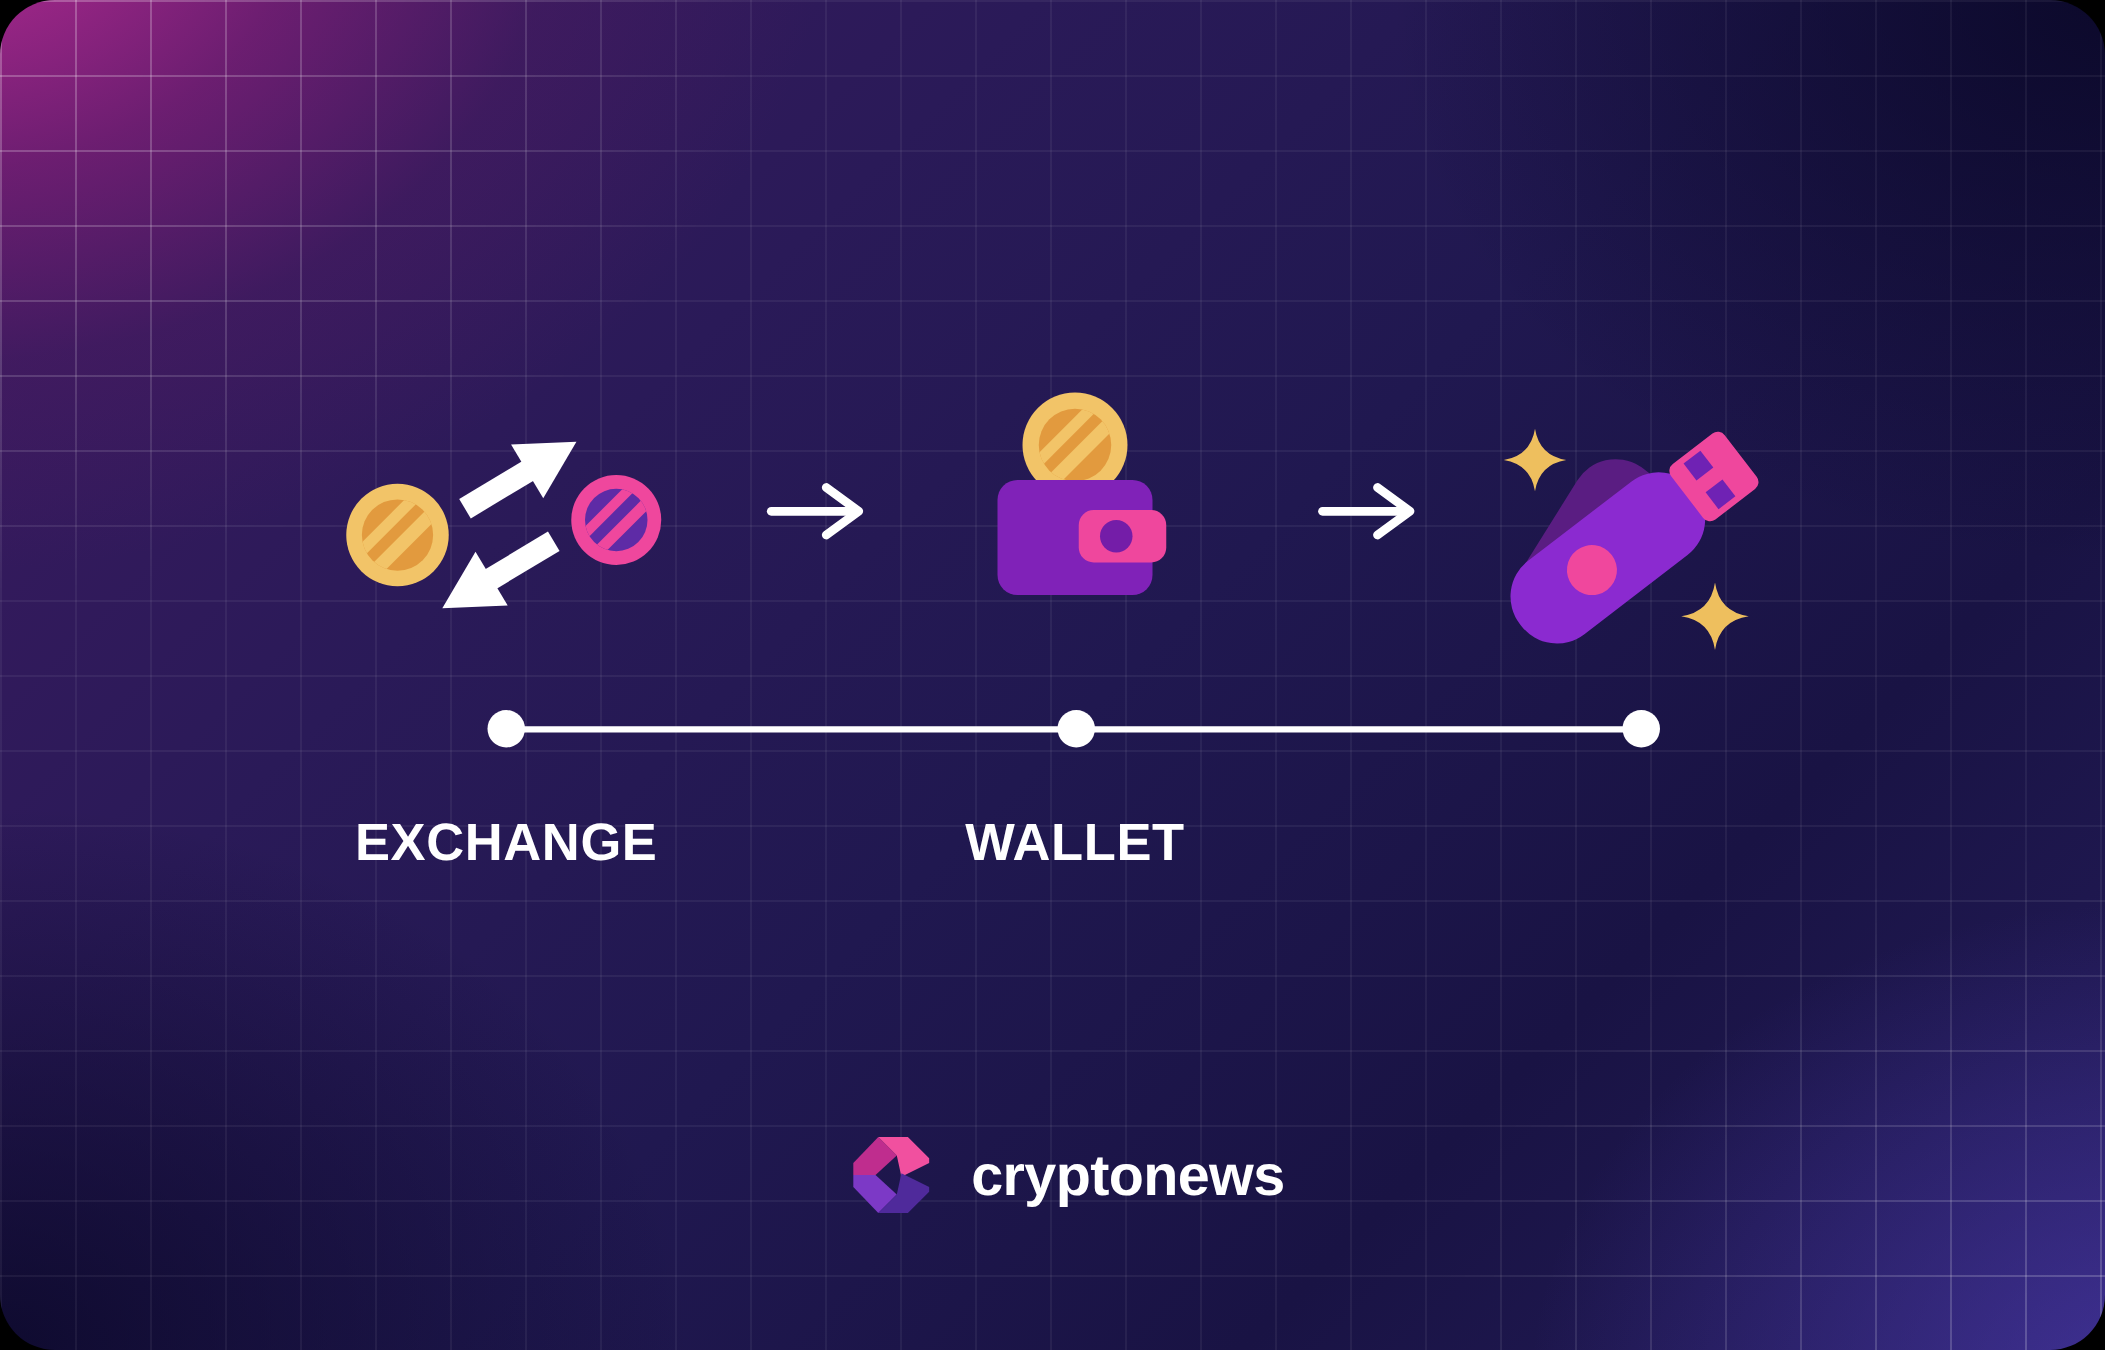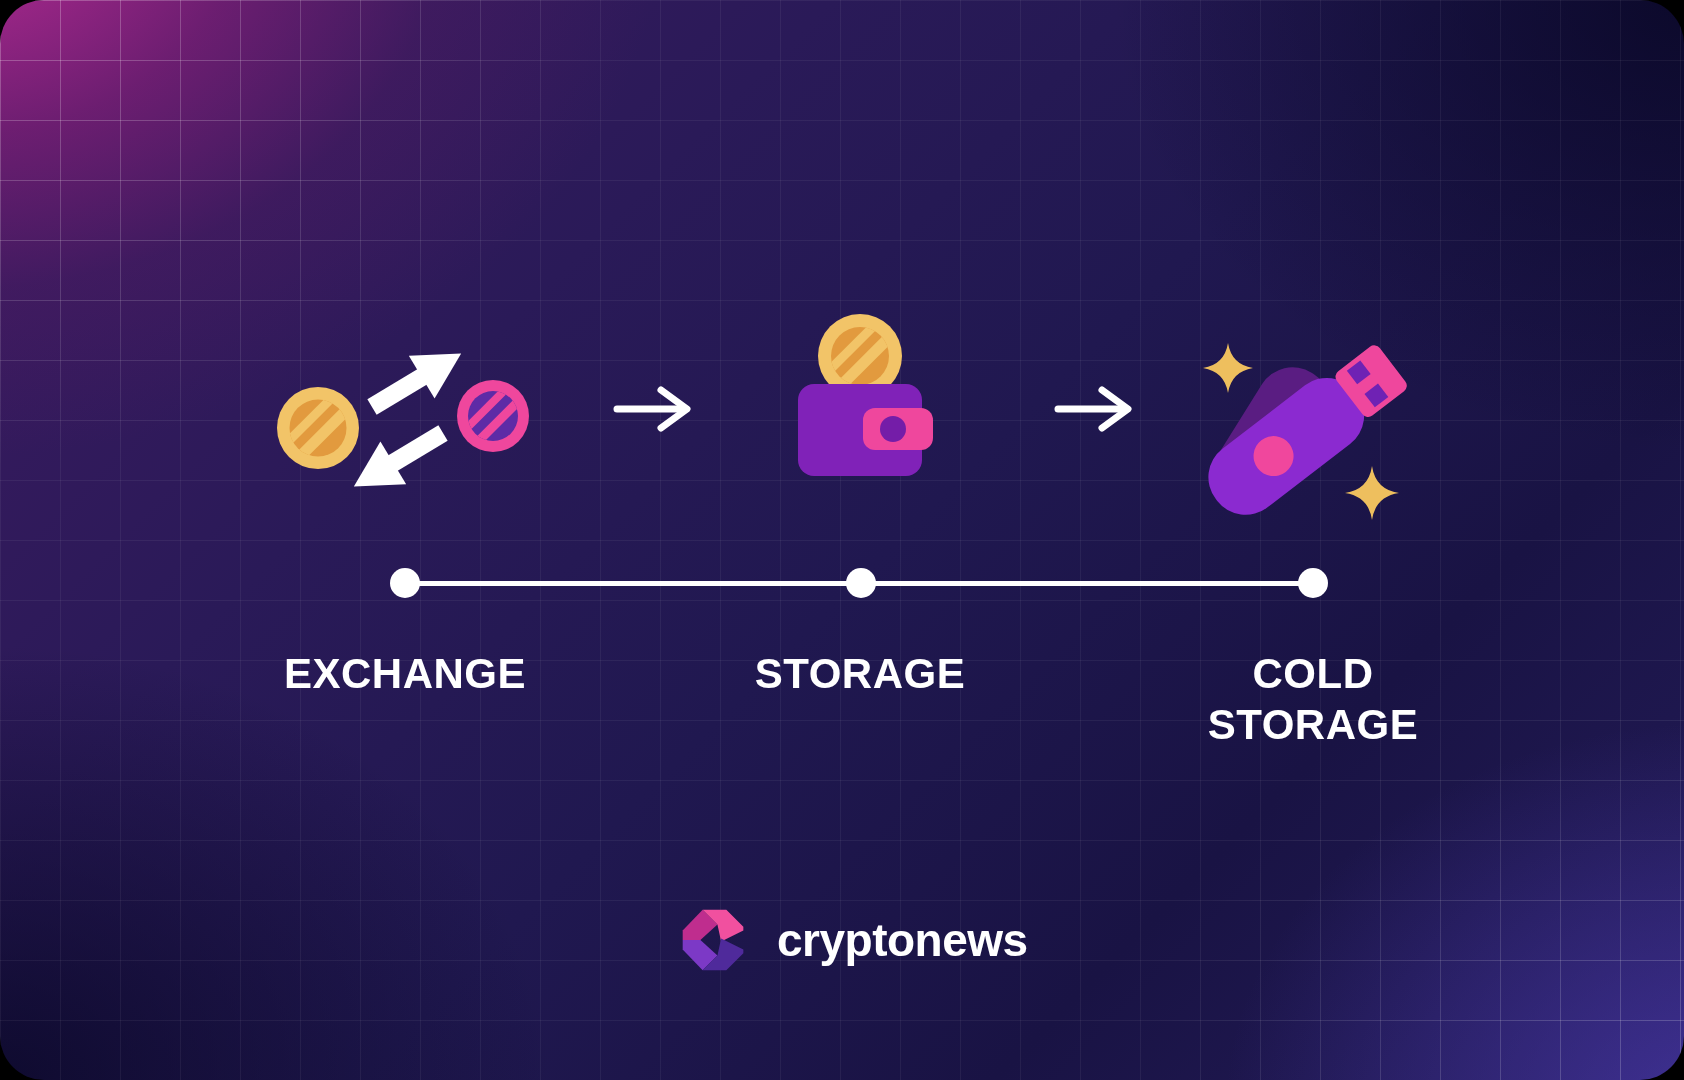--- a/index.html
+++ b/index.html
@@ -120,22 +120,21 @@
     </g>
     <path fill="#eebf5e" d="M 174,136 Q 177.5,159.5 201,163 Q 177.5,166.5 174,190 Q 170.5,166.5 147,163 Q 170.5,159.5 174,136 Z"></path>
   </svg>
 
   <div class="tl-line"></div>
   <div class="tl-dot" style="left:390px"></div>
   <div class="tl-dot" style="left:846px"></div>
   <div class="tl-dot" style="left:1298px"></div>
 
   <div class="step-label" style="left:255px;width:300px">EXCHANGE</div>
-  <div class="step-label" style="left:710px;width:300px">STORAGE</div>
-  <div class="step-label" style="left:1183px;width:260px">COLD STORAGE</div>
+  <div class="step-label" style="left:710px;width:300px">WALLET</div>
 
   <div class="brand">
     <svg width="74" height="78" viewBox="0 0 100 100">
       <polygon points="9,50 9,37 36,9 56,29 33,50" fill="#bf2d8e"></polygon>
       <polygon points="36,9 68,9 91,32 91,37 61,52 56,29" fill="#f1509f"></polygon>
       <polygon points="9,50 33,50 56,71 36,91 9,63" fill="#7c39c6"></polygon>
       <polygon points="36,91 68,91 91,68 91,63 61,48 56,71" fill="#4f2a9b"></polygon>
     </svg>
     <span class="word">cryptonews</span>
   </div>

